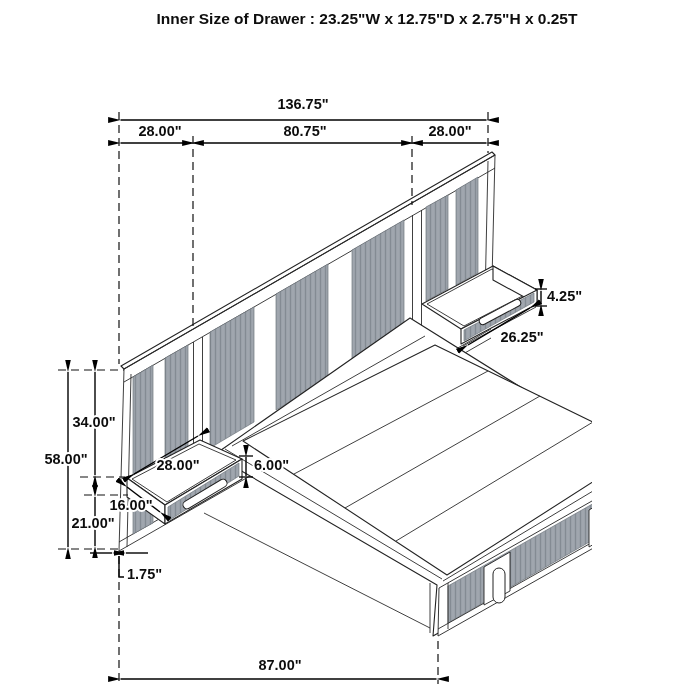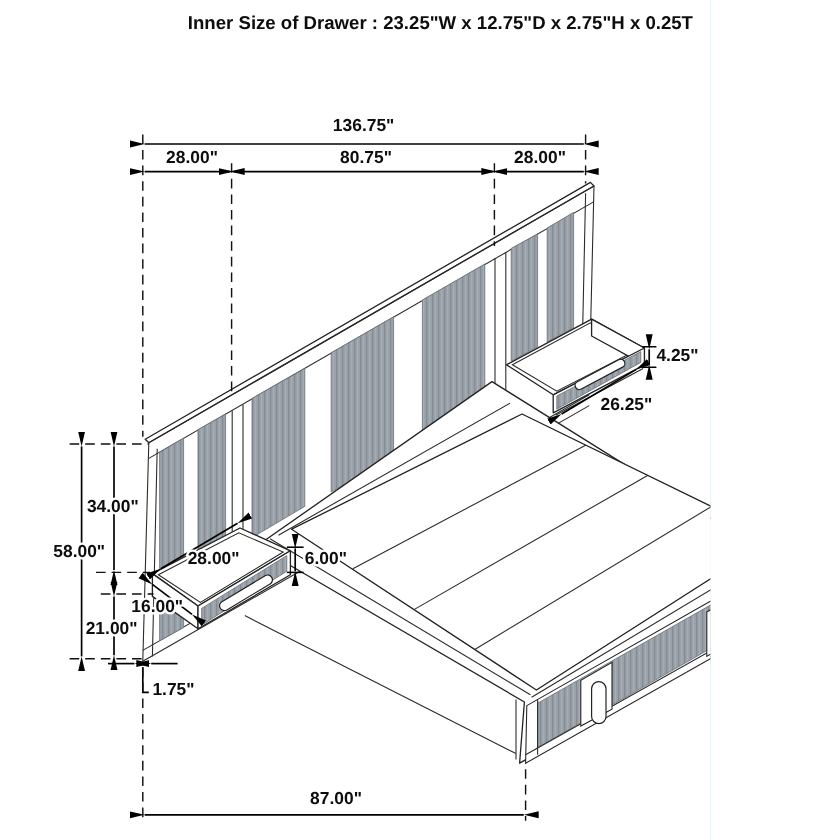--- a/index.html
+++ b/index.html
@@ -1,16 +1,16 @@
 <!DOCTYPE html>
 <html><head>
 <meta charset="utf-8">
 <style>
   html,body{margin:0;padding:0;background:#fff;}
-  #stage{position:relative;width:592px;height:700px;background:#7dd3fc;overflow:hidden;
+  #stage{position:relative;width:592px;height:700px;background:#fde047;overflow:hidden;
          font-family:"Liberation Sans",sans-serif;}
   svg{display:block;}
   .title-text{font:bold 15.5px "Liberation Sans",sans-serif;fill:#0d0d0d;}
   .dim-label{font:bold 14.5px "Liberation Sans",sans-serif;fill:#0d0d0d;
              paint-order:stroke;stroke:#ffffff;stroke-width:4px;stroke-linejoin:round;}
   .outline{fill:#ffffff;stroke:#232323;stroke-width:1.1;stroke-linejoin:round;}
   .thin{stroke:#2a2a2a;stroke-width:0.9;fill:none;}
   .dimline{stroke:#000000;stroke-width:1.4;fill:none;}
   .dashline{stroke:#111111;stroke-width:1.2;fill:none;stroke-dasharray:8 5;}
   .tick{stroke:#000;stroke-width:1.3;}

